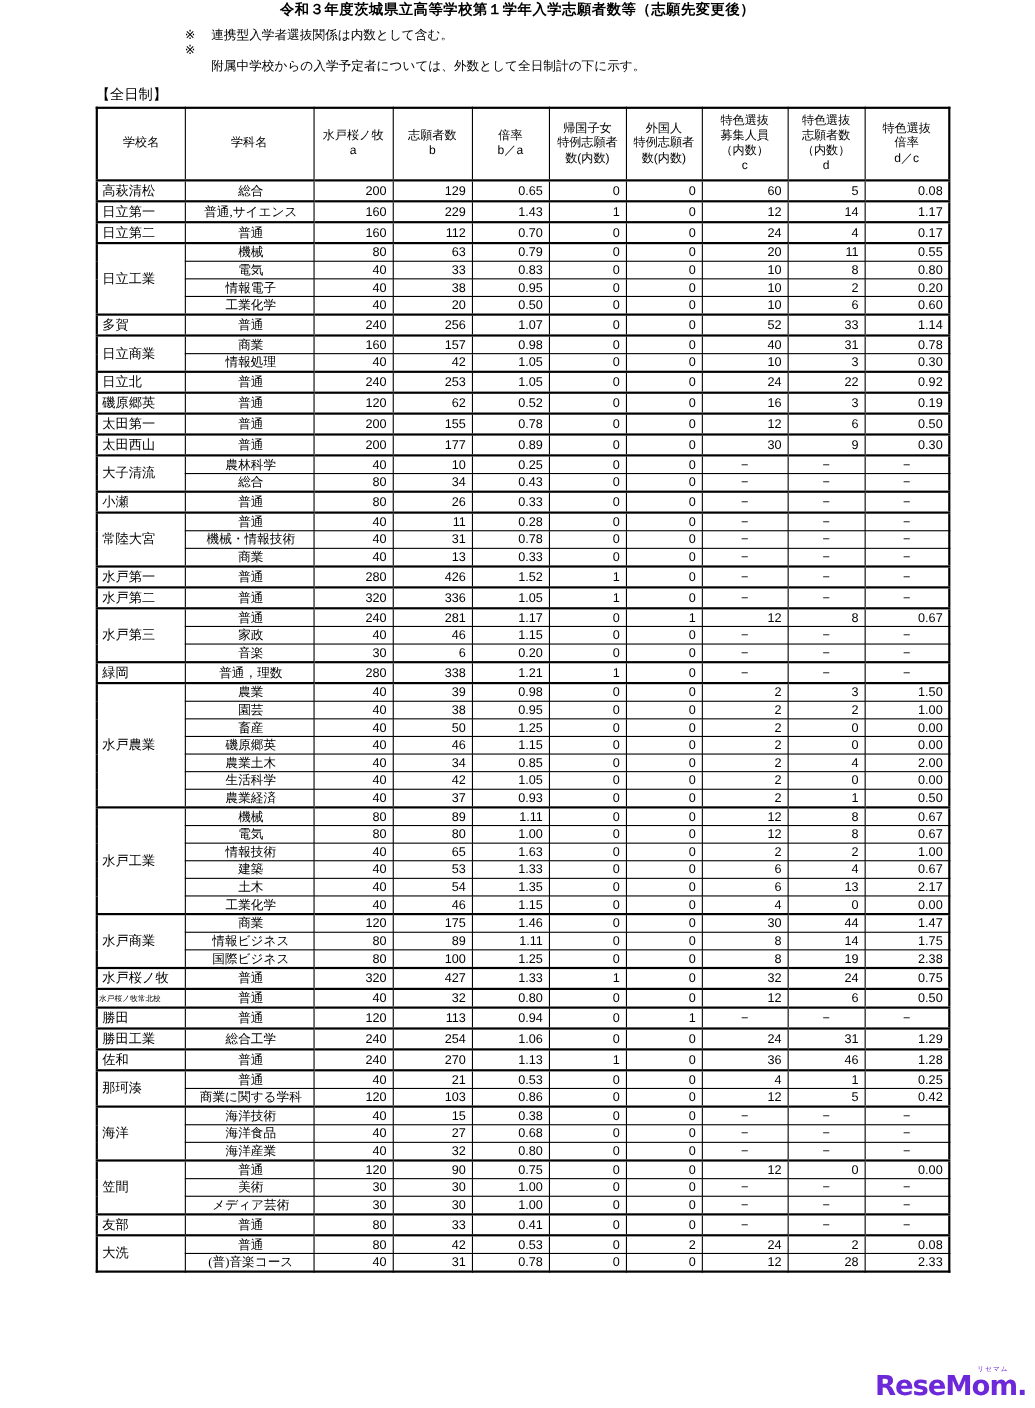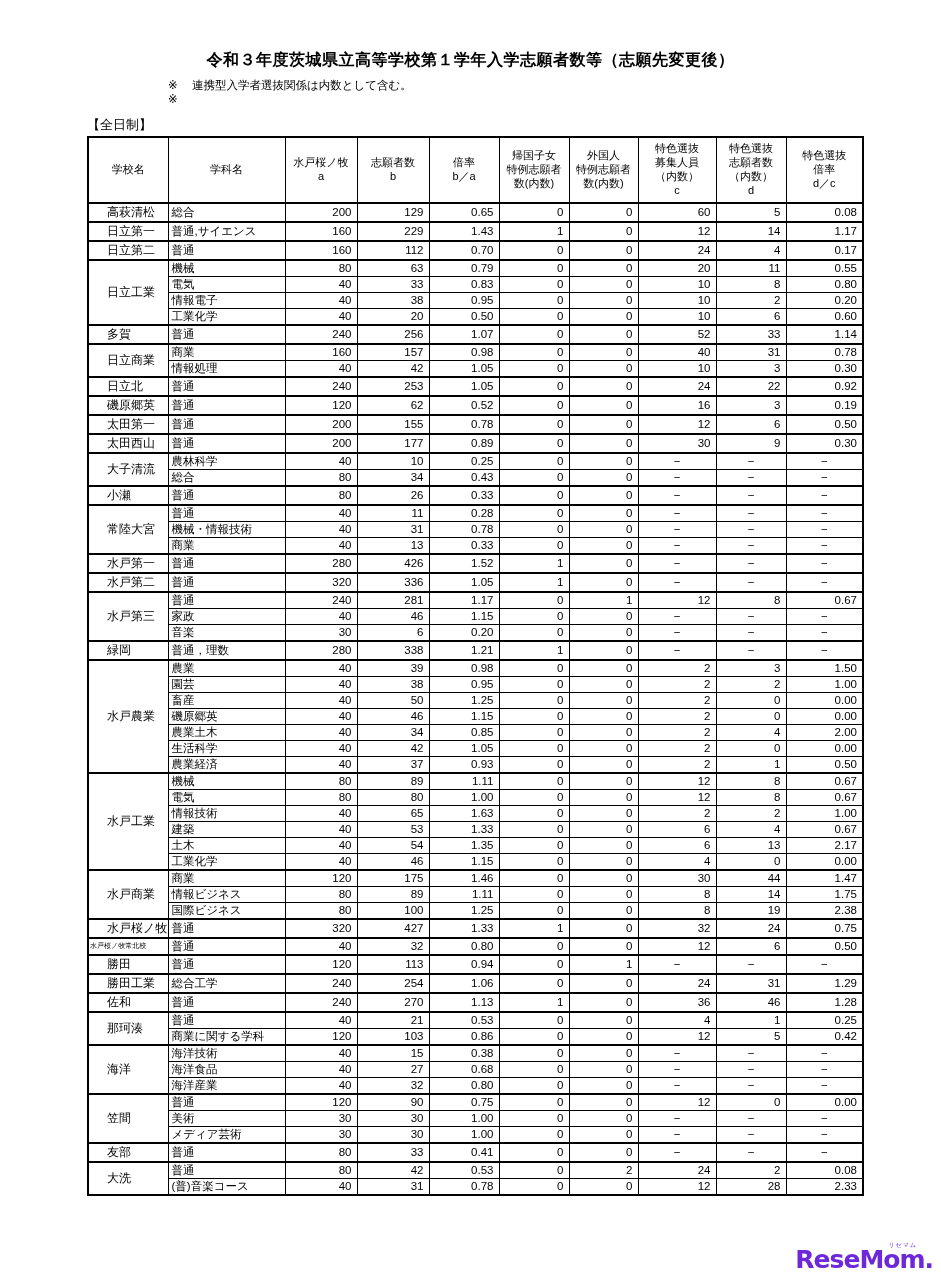--- a/index.html
+++ b/index.html
@@ -2,43 +2,43 @@
 <html><head>
 <meta charset="utf-8">
 <style>
   html,body { margin:0; padding:0; }
   body {
     width:941px; height:1280px; background:#ffffff; color:#000;
     font-family:"Liberation Sans","DejaVu Sans",sans-serif;
     position:relative; overflow:hidden;
   }
   .title {
-    padding-top:50px; text-align:center;
-    font-size:16px; font-weight:bold; letter-spacing:0.5px;
+    text-align:center;
+    font-size:13px; font-weight:bold; letter-spacing:0.5px;
   }
   .notes { margin:7px 0 0 168px; font-size:11.5px; line-height:1.25; }
   .note-line { display:flex; }
   .note-marker { width:24px; flex:0 0 24px; }
   .section-label { margin:9px 0 0 87px; font-size:13px; font-weight:normal; }
   table.main {
     border-collapse:collapse; table-layout:fixed;
     margin:2px 0 0 87px; width:775px;
     border:2px solid #000;
   }
   .main th, .main td { border:1px solid #000; padding:0; overflow:hidden; }
   .main thead th {
     height:64px; font-size:11px; font-weight:normal;
     text-align:center; vertical-align:middle;
     white-space:pre-line; line-height:1.25;
     border-bottom:2px solid #000;
   }
   .main tbody td { height:15px; font-size:11.5px; vertical-align:middle; }
-  .main td.school { text-align:left; padding-left:18px; font-size:12px; }
+  .main td.school { text-align:left; padding-left:4px; font-size:12px; }
   .main td.school.small { font-size:7px; padding-left:1px; }
-  .main td.dept { text-align:left; padding-left:3px; white-space:nowrap; }
+  .main td.dept { text-align:center; padding-left:3px; white-space:nowrap;font-family:Liberation Serif, serif; }
   .main td.num { text-align:right; padding-right:5px; }
   .main td.dash { text-align:center; }
   .main tr.group-start td { border-top:2px solid #000; }
   .logo {
     position:absolute; right:8px; bottom:8px;
     color:#6d28d9; font-weight:bold; font-size:25px;
     font-family:"DejaVu Sans","Liberation Sans",sans-serif;
     letter-spacing:-1px; line-height:1;
   }
   .logo-ruby {
@@ -51,20 +51,24 @@
 
 <div class="title">令和３年度茨城県立高等学校第１学年入学志願者数等（志願先変更後）</div>
 
 <div class="notes" id="notes">
     <div class="note-line">
       <span class="note-marker">※</span>
       <span>連携型入学者選抜関係は内数として含む。</span>
     </div>
     <div class="note-line">
       <span class="note-marker">※</span>
+    </div>
+    <div class="note-line">
+      <span class="note-marker"></span>
+      <span>附属中学校からの入学予定者については、外数として全日制計の下に示す。</span>
     </div>
   </div>
 
 <div class="section-label">【全日制】</div>
 
 <table class="main">
   <colgroup id="cols">
       <col style="width: 80px;">
       <col style="width: 117px;">
       <col style="width: 72px;">

